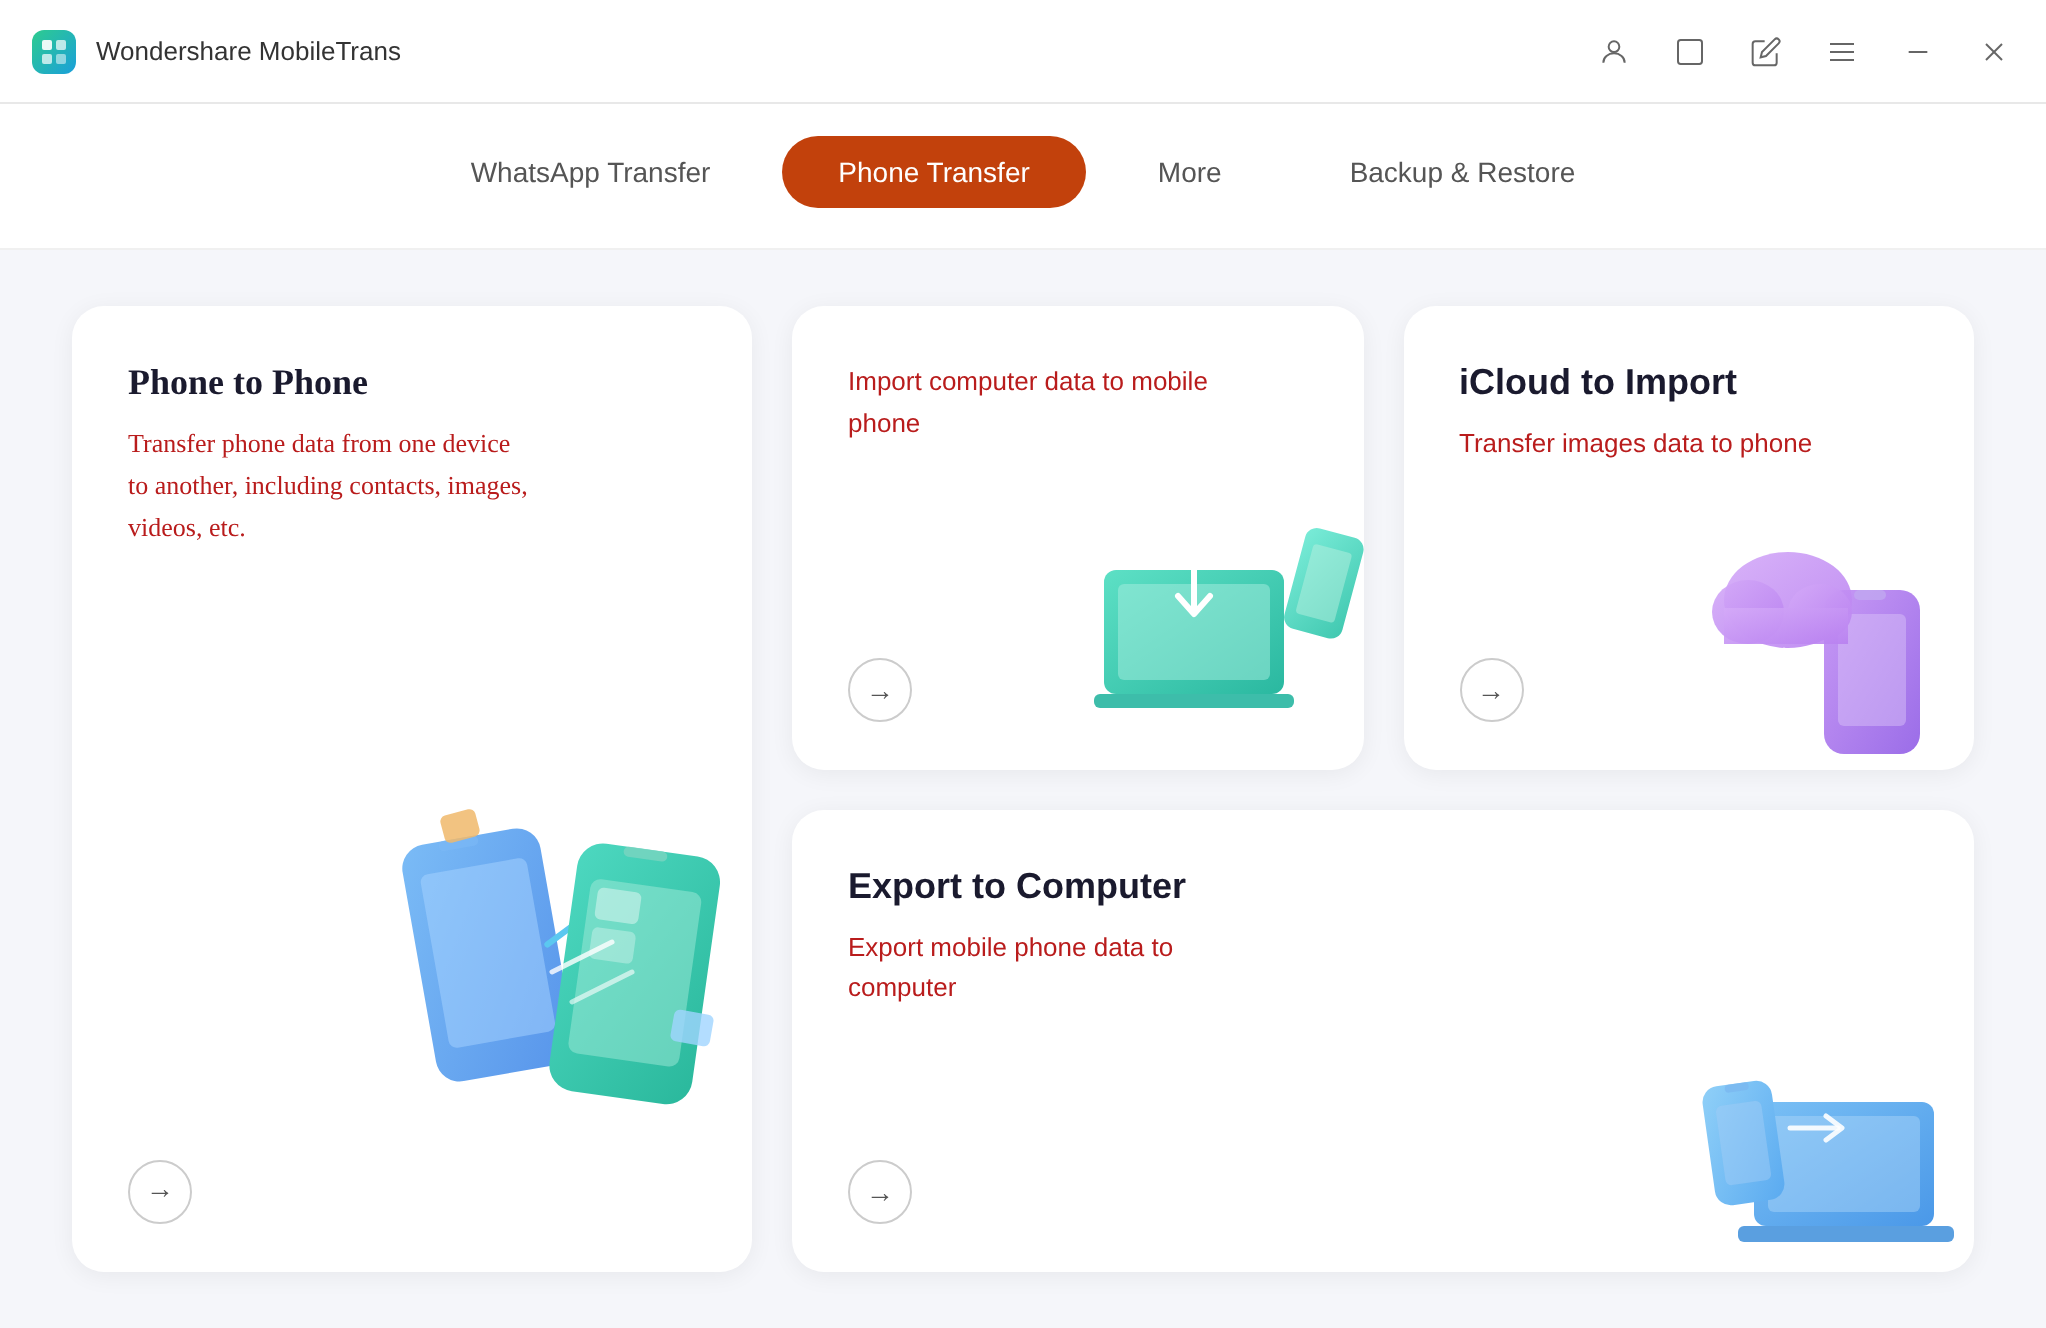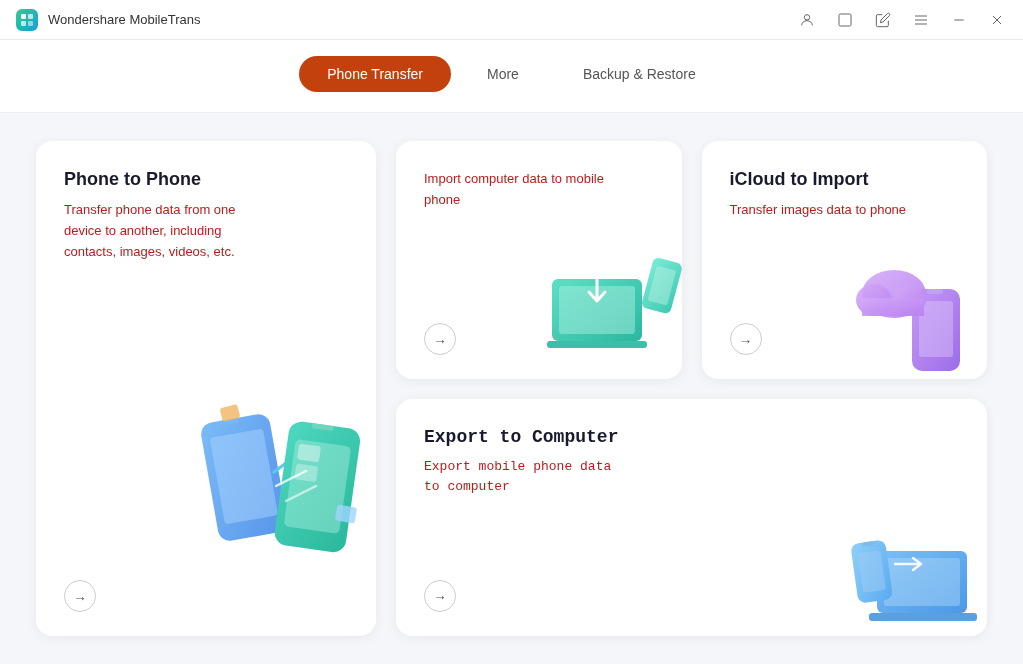--- a/index.html
+++ b/index.html
@@ -10,21 +10,21 @@
       width: 1023px;
       height: 664px;
       overflow: hidden;
       display: flex;
       flex-direction: column;
     }
 
     
     .title-bar {
       background: #ffffff;
-      height: 40px;
+      height: 52px;
       display: flex;
       align-items: center;
       justify-content: space-between;
       padding: 0 16px;
       border-bottom: 1px solid #e8e8e8;
       flex-shrink: 0;
     }
 
     .title-bar-left {
       display: flex;
@@ -125,20 +125,21 @@
       padding: 28px;
       position: relative;
       overflow: hidden;
       display: flex;
       flex-direction: column;
       box-shadow: 0 2px 12px rgba(0,0,0,0.06);
     }
 
     .card-large {
       grid-row: 1 / 3;
+      font-family: Liberation Serif, serif;
     }
 
     .card-title {
       font-size: 18px;
       font-weight: 700;
       color: #1a1a2e;
       margin-bottom: 10px;
     }
 
     .card-desc {
@@ -251,20 +252,21 @@
     <div class="title-bar-icon">
       <svg viewBox="0 0 24 24">
           <line x1="18" y1="6" x2="6" y2="18"></line>
           <line x1="6" y1="6" x2="18" y2="18"></line>
         </svg>
     </div>
   </div>
 </div>
 
 <div class="nav-bar">
+  <button class="nav-tab">WhatsApp Transfer</button>
   <button class="nav-tab active">Phone Transfer</button>
   <button class="nav-tab">More</button>
   <button class="nav-tab">Backup &amp; Restore</button>
 </div>
 
 <div class="main-content">
   <div class="cards-grid">
 
     <div class="card card-large">
       <div class="card-title">Phone to Phone</div>
@@ -377,21 +379,21 @@
               <stop offset="0%" stop-color="#d4aaf8"></stop>
               <stop offset="100%" stop-color="#b880f0"></stop>
             </linearGradient>
           </defs>
         </svg>
       </div>
 
       <div class="card-arrow">→</div>
     </div>
 
-    <div class="card" style="grid-column: 2 / 4; font-family: Liberation Mono, monospace;">
+    <div class="card" style="grid-column: 2 / 4;">
       <div class="card-title">Export to Computer</div>
       <div class="card-desc">Export mobile phone data to computer</div>
 
       <div class="card-illustration export-illus">
         <svg width="150" height="130" viewBox="0 0 150 130" fill="none">
 
           <g transform="translate(30, 20)">
             <rect x="0" y="25" width="90" height="62" rx="6" fill="url(#exportBlue)"></rect>
             <rect x="7" y="32" width="76" height="48" rx="3" fill="#b0d8f8" opacity="0.45"></rect>
             <rect x="-8" y="87" width="108" height="8" rx="3" fill="#5a9fe0"></rect>

